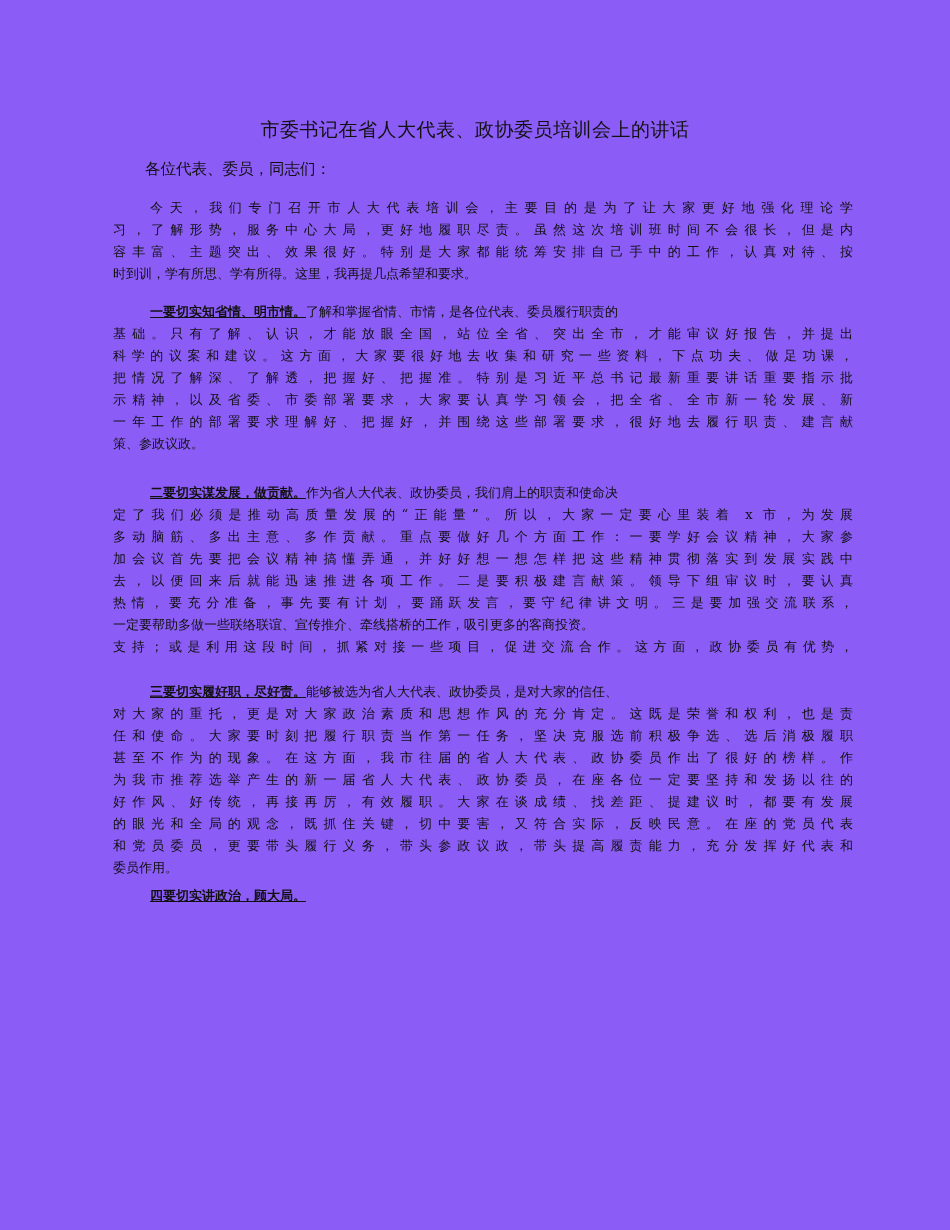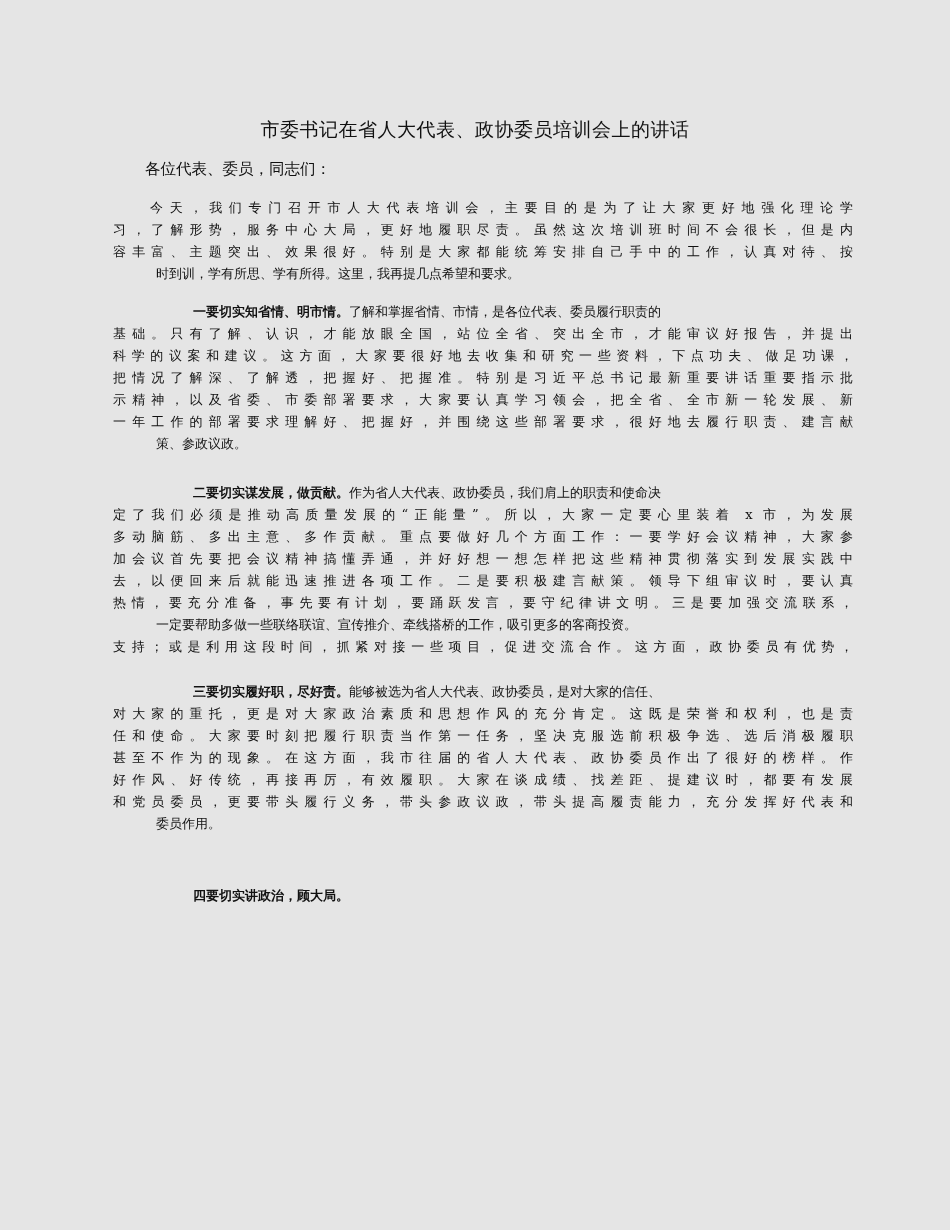--- a/index.html
+++ b/index.html
@@ -13,21 +13,21 @@
       position: relative;
       overflow: hidden;
       font-family: "DejaVu Serif", "Liberation Serif", serif;
       color: #111111;
     }
     .page {
       position: absolute;
       left: 0; top: 0;
       width: 950px;
       height: 1230px;
-      background: #e5e5e5;
+      background: #8b5cf6;
     }
     .title {
       position: absolute;
       left: 0;
       top: 116px;
       width: 950px;
       text-align: center;
       font-family: "DejaVu Sans", "Liberation Sans", sans-serif;
       font-size: 19px;
       line-height: 26px;
@@ -51,28 +51,28 @@
     }
     .line {
       display: block;
       white-space: nowrap;
       height: 22px;
       text-align: justify;
       text-align-last: justify;
     }
     .line.last {
       text-align-last: left;
-      margin-left: 43px;
     }
     .line.first {
       padding-left: 37px;
     }
     .lead {
       font-family: "DejaVu Sans", "Liberation Sans", sans-serif;
       font-weight: bold;
+      text-decoration: underline;
     }
     #p1 { top: 197px; }
     #p2 { top: 301px; }
     #p3 { top: 482px; }
     #p4 { top: 681px; }
     #p5 { top: 885px; }
   </style>
 </head>
 <body>
 
@@ -108,21 +108,23 @@
     <span class="line">热情，要充分准备，事先要有计划，要踊跃发言，要守纪律讲文明。三是要加强交流联系，</span>
     <span class="line last">一定要帮助多做一些联络联谊、宣传推介、牵线搭桥的工作，吸引更多的客商投资。</span>
     <span class="line">支持；或是利用这段时间，抓紧对接一些项目，促进交流合作。这方面，政协委员有优势，</span>
   </div>
 
   <div class="para" id="p4">
     <span class="line first last"><span class="lead">三要切实履好职，尽好责。</span><span>能够被选为省人大代表、政协委员，是对大家的信任、</span></span>
     <span class="line">对大家的重托，更是对大家政治素质和思想作风的充分肯定。这既是荣誉和权利，也是责</span>
     <span class="line">任和使命。大家要时刻把履行职责当作第一任务，坚决克服选前积极争选、选后消极履职</span>
     <span class="line">甚至不作为的现象。在这方面，我市往届的省人大代表、政协委员作出了很好的榜样。作</span>
+    <span class="line">为我市推荐选举产生的新一届省人大代表、政协委员，在座各位一定要坚持和发扬以往的</span>
     <span class="line">好作风、好传统，再接再厉，有效履职。大家在谈成绩、找差距、提建议时，都要有发展</span>
+    <span class="line">的眼光和全局的观念，既抓住关键，切中要害，又符合实际，反映民意。在座的党员代表</span>
     <span class="line">和党员委员，更要带头履行义务，带头参政议政，带头提高履责能力，充分发挥好代表和</span>
     <span class="line last">委员作用。</span>
   </div>
 
   <div class="para" id="p5">
     <span class="line first last"><span class="lead">四要切实讲政治，顾大局。</span></span>
   </div>
 
 </div>
 

